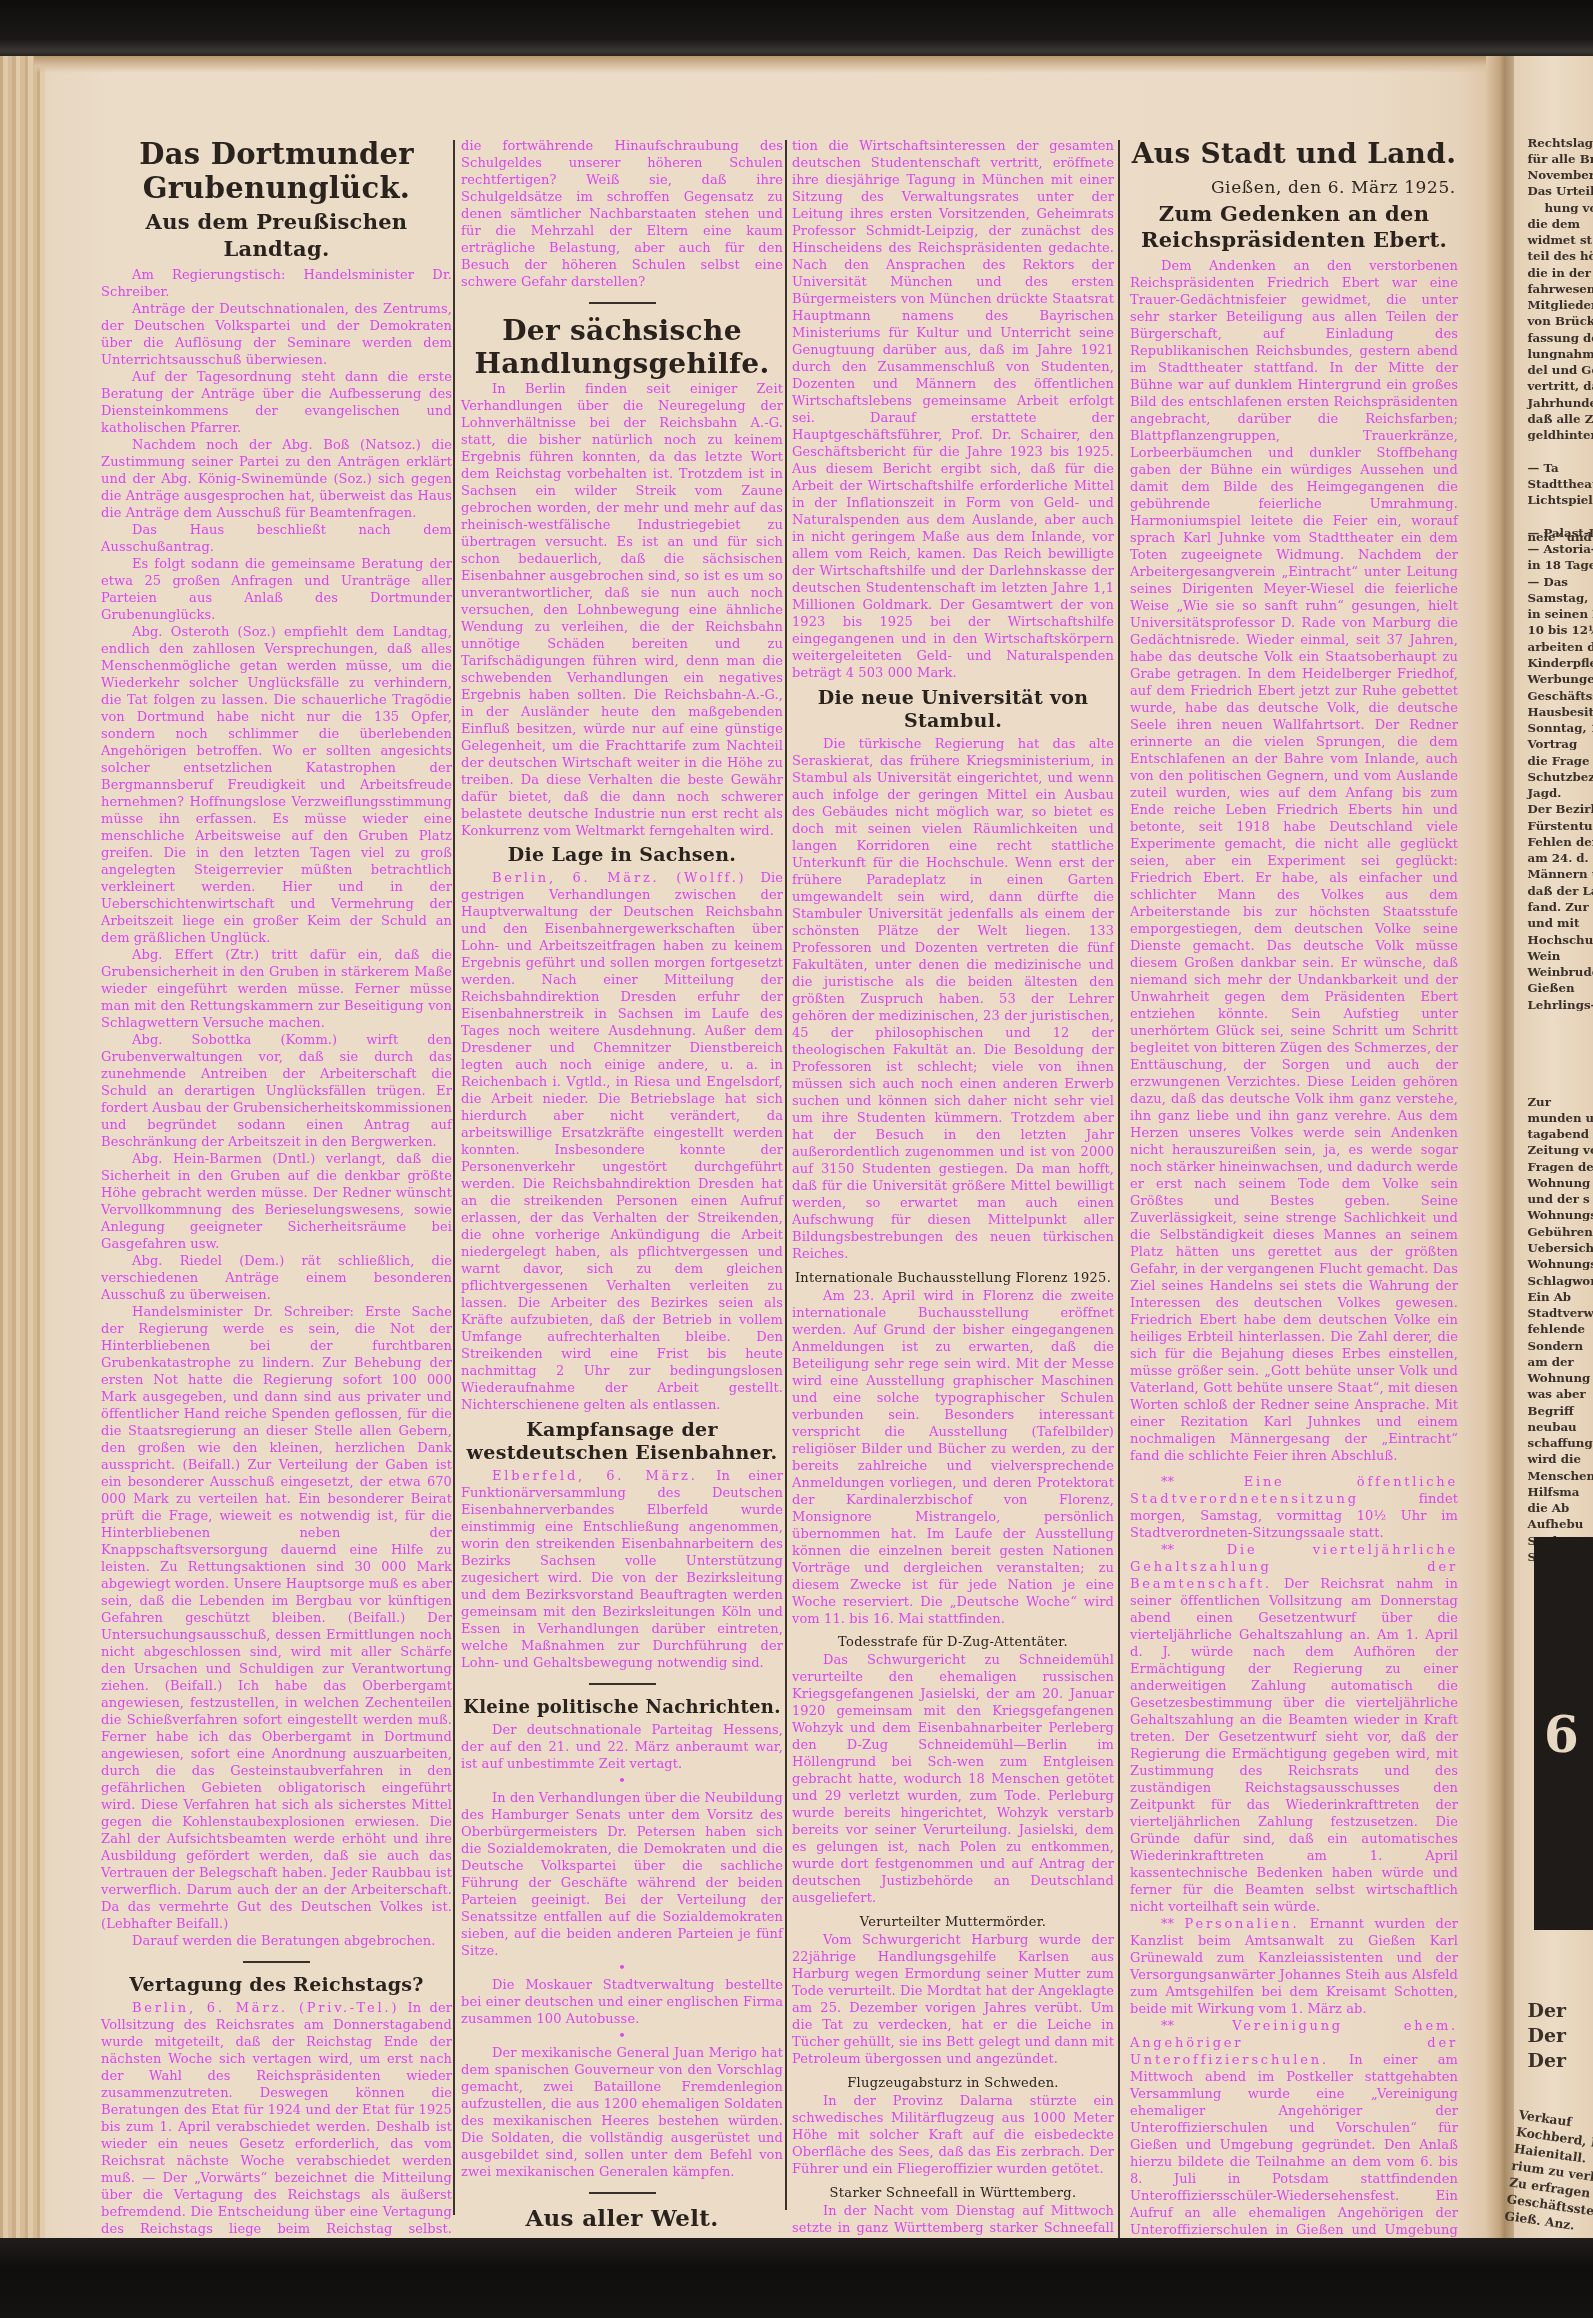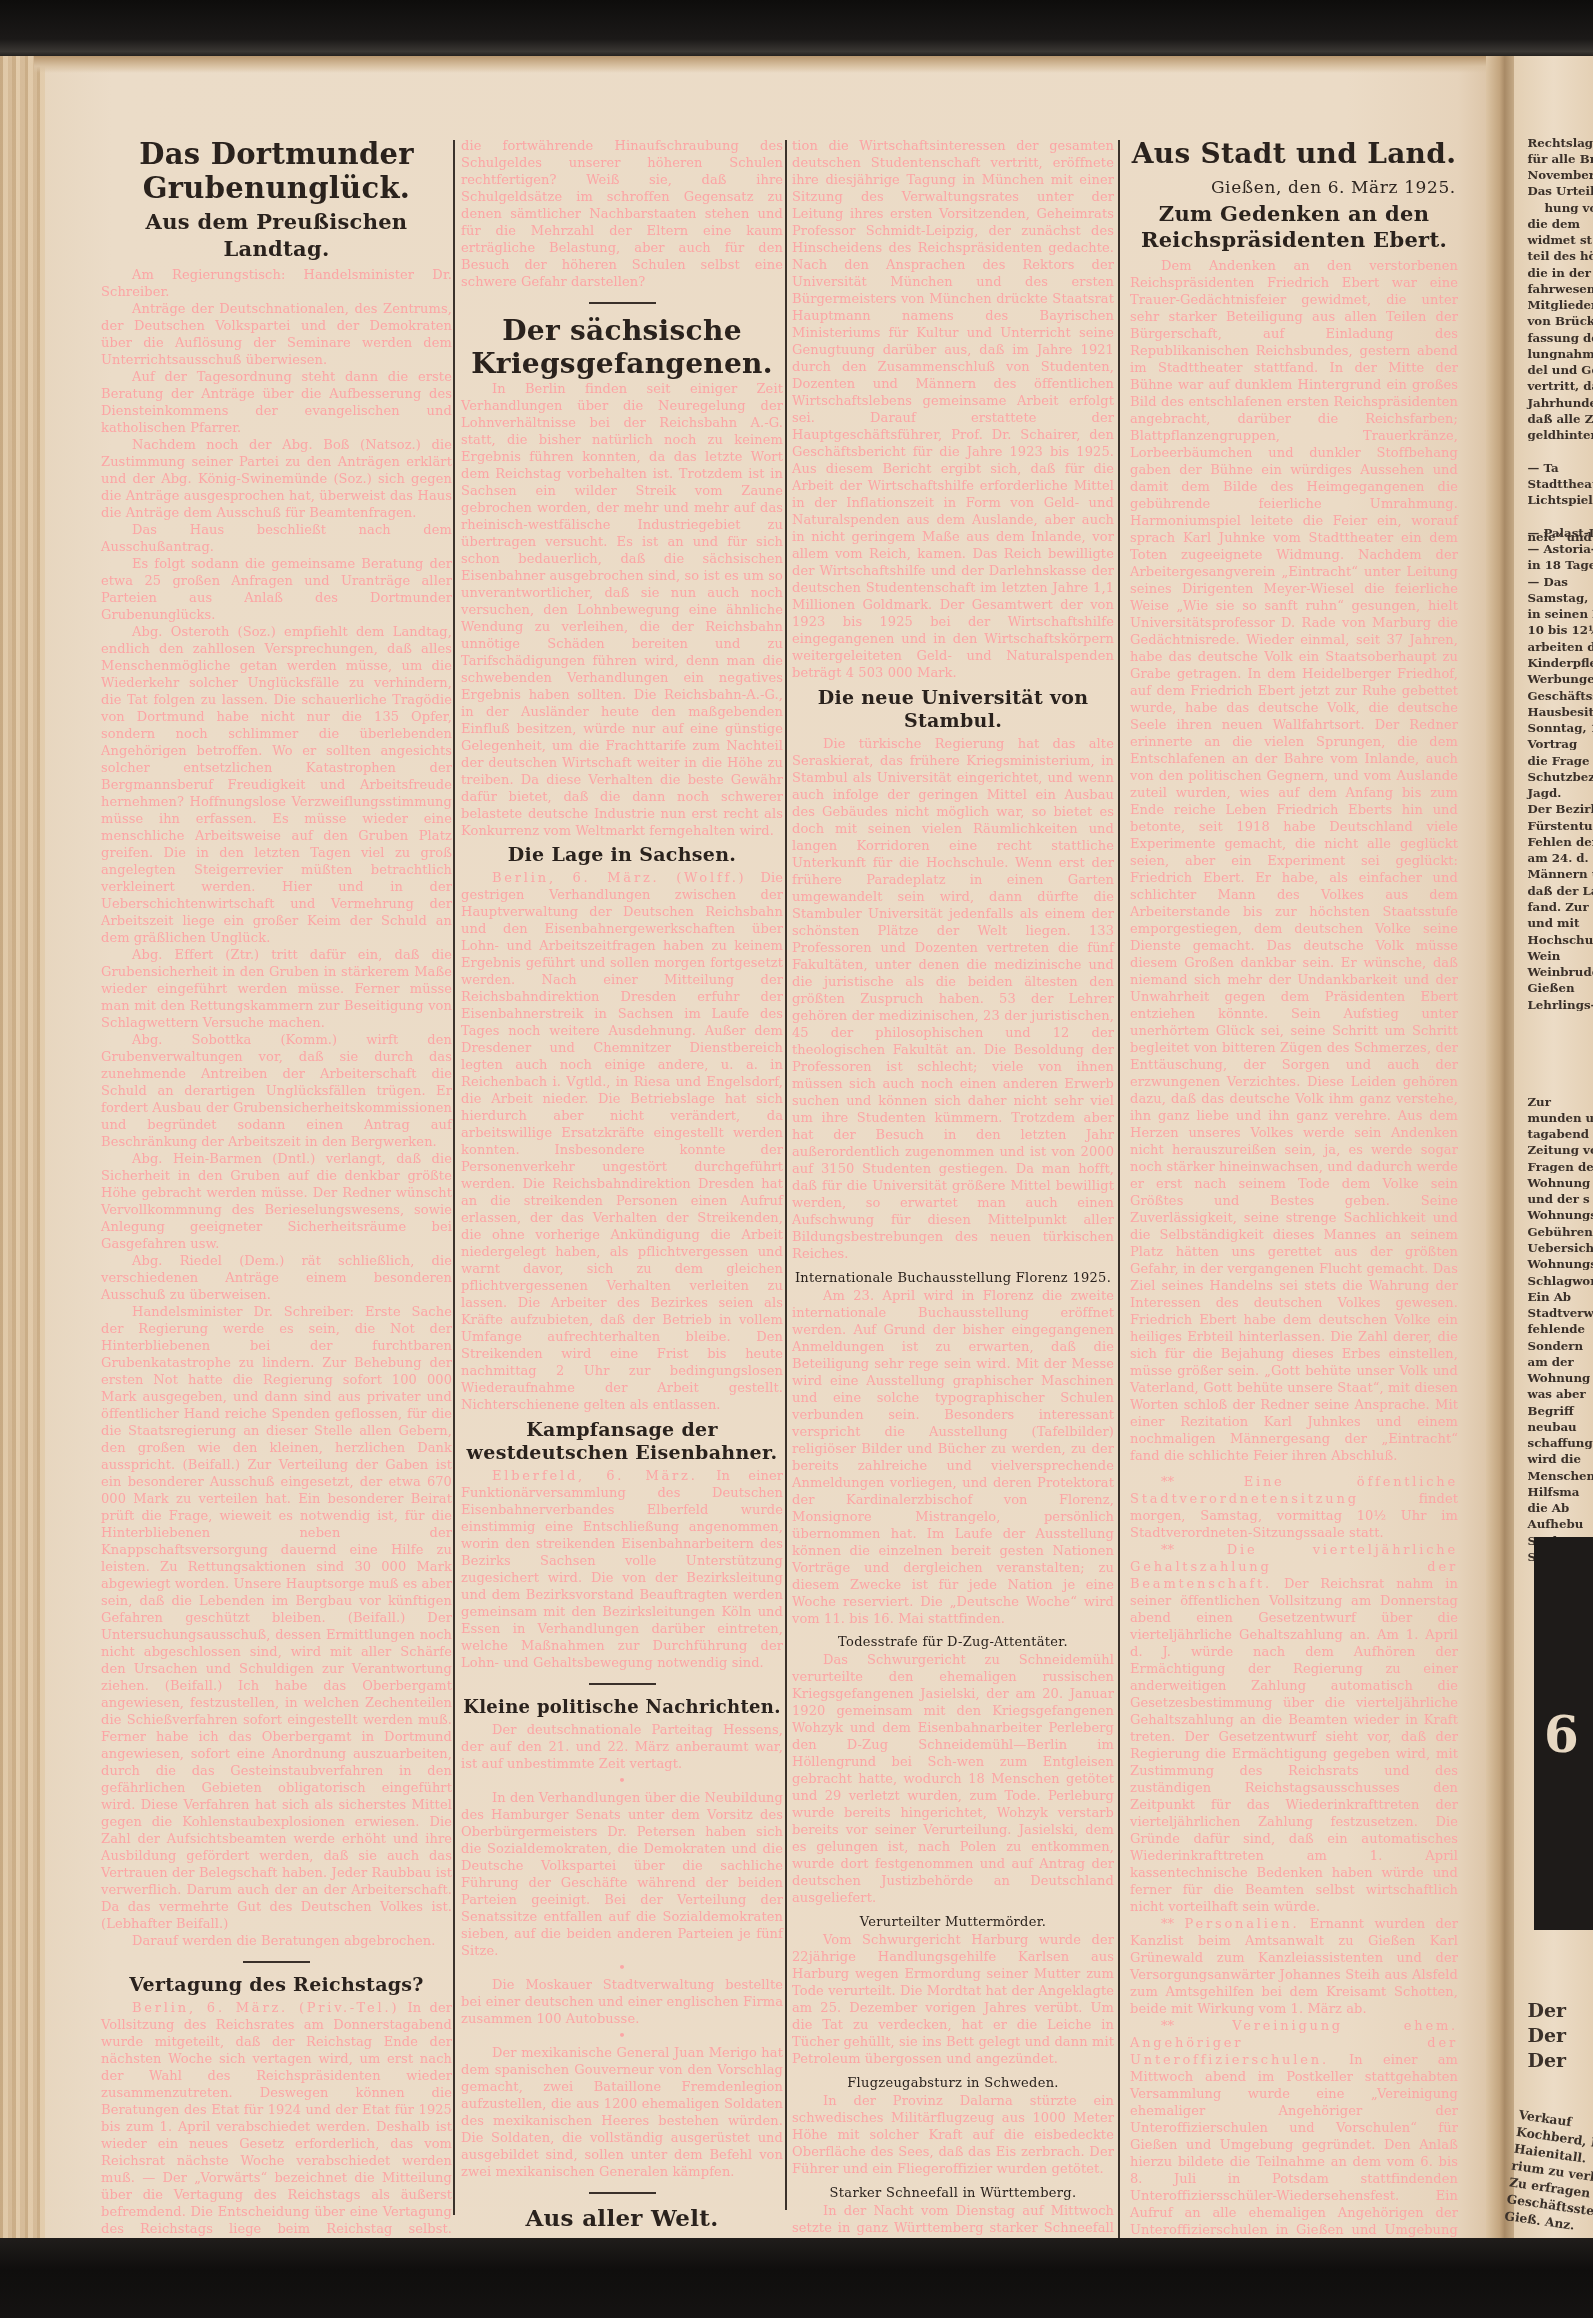--- a/index.html
+++ b/index.html
@@ -24,21 +24,21 @@
     background: linear-gradient(90deg, #e3cfb3 0%, #ecdcc6 50%, #e4d0b5 100%); overflow: hidden; }
 
   .col { position: absolute; top: 137px; }
   .col1 { left: 101px; width: 351px; }
   .col2 { left: 461px; width: 322px; }
   .col3 { left: 792px; width: 322px; }
   .col4 { left: 1130px; width: 328px; }
 
   .rule-v { position: absolute; top: 140px; width: 2.2px; background: #3b322b; }
 
-  .body { font-size: 13px; line-height: 17px; text-align: justify; hyphens: auto; letter-spacing: 0.1px; color: #fca5a5; }
+  .body { font-size: 13px; line-height: 17px; text-align: justify; hyphens: auto; letter-spacing: 0.1px; color: #d946ef; }
   .body p { text-indent: 31px; margin-bottom: 0; }
   .body p.noindent { text-indent: 0; }
   .spaced { letter-spacing: 2.8px; }
 
   .h-main { font-family: "DejaVu Serif", serif; font-weight: bold; text-align: center;
     color: #2a221d; letter-spacing: 0.3px; }
   .h-xl { font-size: 29px; line-height: 34px; }
   .h-lg { font-size: 23px; line-height: 27px; margin: 3.4px 0 3.4px; }
   .h-md { font-size: 19px; line-height: 23.6px; margin: 4.5px 0 2.2px; }
   .h-xs { font-size: 13px; line-height: 17px; margin: 6.7px 0 1.1px; font-weight: normal; }
@@ -87,21 +87,21 @@
     <p><span class="spaced">Berlin, 6. März. (Priv.-Tel.)</span> <span>In der Vollsitzung des Reichsrates am Donnerstagabend wurde mitgeteilt, daß der Reichstag Ende der nächsten Woche sich vertagen wird, um erst nach der Wahl des Reichspräsidenten wieder zusammenzutreten. Deswegen können die Beratungen des Etat für 1924 und der Etat für 1925 bis zum 1. April verabschiedet werden. Deshalb ist wieder ein neues Gesetz erforderlich, das vom Reichsrat nächste Woche verabschiedet werden muß. — Der „Vorwärts“ bezeichnet die Mitteilung über die Vertagung des Reichstags als äußerst befremdend. Die Entscheidung über eine Vertagung des Reichstags liege beim Reichstag selbst. Außerdem sei für den Präsidenten des Reichstags Löbe der Termin abwesend. Auch der Aeltestenrat habe sich noch nicht mit dieser Frage beschäftigt. — Auch die „Zeit“ bezeichnet es als bedauerlich, wenn sich der Reichstag auf zwei Monate vertagen sollte. Der Reichstag habe außer dem Etat eine Reihe von wichtigen und dringenden Aufgaben zu erfüllen. Es gehe nicht an, daß er ihre enorme Zeit zu lange der Reichspräsidentenwahl stillege.</span></p>
   </div>
 
 </div>
 
 <div class="col col2">
   <div class="body">
     <p class="noindent">die fortwährende Hinaufschraubung des Schulgeldes unserer höheren Schulen rechtfertigen? Weiß sie, daß ihre Schulgeldsätze im schroffen Gegensatz zu denen sämtlicher Nachbarstaaten stehen und für die Mehrzahl der Eltern eine kaum erträgliche Belastung, aber auch für den Besuch der höheren Schulen selbst eine schwere Gefahr darstellen?</p>
   </div>
   <div class="sep"></div>
-  <div class="h-main h-xl" style="font-size:28px;line-height:33px;">Der sächsische Kriegsgefangenen.</div>
+  <div class="h-main h-xl" style="font-size:28px;line-height:33px;">Der sächsische Handlungsgehilfe.</div>
   <div class="body">
     <p>In Berlin finden seit einiger Zeit Verhandlungen über die Neuregelung der Lohnverhältnisse bei der Reichsbahn A.-G. statt, die bisher natürlich noch zu keinem Ergebnis führen konnten, da das letzte Wort dem Reichstag vorbehalten ist. Trotzdem ist in Sachsen ein wilder Streik vom Zaune gebrochen worden, der mehr und mehr auf das rheinisch-westfälische Industriegebiet zu übertragen versucht. Es ist an und für sich schon bedauerlich, daß die sächsischen Eisenbahner ausgebrochen sind, so ist es um so unverantwortlicher, daß sie nun auch noch versuchen, den Lohnbewegung eine ähnliche Wendung zu verleihen, die der Reichsbahn unnötige Schäden bereiten und zu Tarifschädigungen führen wird, denn man die schwebenden Verhandlungen ein negatives Ergebnis haben sollten. Die Reichsbahn-A.-G., in der Ausländer heute den maßgebenden Einfluß besitzen, würde nur auf eine günstige Gelegenheit, um die Frachttarife zum Nachteil der deutschen Wirtschaft weiter in die Höhe zu treiben. Da diese Verhalten die beste Gewähr dafür bietet, daß die dann noch schwerer belastete deutsche Industrie nun erst recht als Konkurrenz vom Weltmarkt ferngehalten wird.</p>
   </div>
   <div class="h-main h-md">Die Lage in Sachsen.</div>
   <div class="body">
     <p><span class="spaced">Berlin, 6. März. (Wolff.)</span> <span>Die gestrigen Verhandlungen zwischen der Hauptverwaltung der Deutschen Reichsbahn und den Eisenbahnergewerkschaften über Lohn- und Arbeitszeitfragen haben zu keinem Ergebnis geführt und sollen morgen fortgesetzt werden. Nach einer Mitteilung der Reichsbahndirektion Dresden erfuhr der Eisenbahnerstreik in Sachsen im Laufe des Tages noch weitere Ausdehnung. Außer dem Dresdener und Chemnitzer Dienstbereich legten auch noch einige andere, u. a. in Reichenbach i. Vgtld., in Riesa und Engelsdorf, die Arbeit nieder. Die Betriebslage hat sich hierdurch aber nicht verändert, da arbeitswillige Ersatzkräfte eingestellt werden konnten. Insbesondere konnte der Personenverkehr ungestört durchgeführt werden. Die Reichsbahndirektion Dresden hat an die streikenden Personen einen Aufruf erlassen, der das Verhalten der Streikenden, die ohne vorherige Ankündigung die Arbeit niedergelegt haben, als pflichtvergessen und warnt davor, sich zu dem gleichen pflichtvergessenen Verhalten verleiten zu lassen. Die Arbeiter des Bezirkes seien als Kräfte aufzubieten, daß der Betrieb in vollem Umfange aufrechterhalten bleibe. Den Streikenden wird eine Frist bis heute nachmittag 2 Uhr zur bedingungslosen Wiederaufnahme der Arbeit gestellt. Nichterschienene gelten als entlassen.</span></p>
   </div>
   <div class="h-main h-md">Kampfansage der westdeutschen Eisenbahner.</div>
   <div class="body">
     <p><span class="spaced">Elberfeld, 6. März.</span> <span>In einer Funktionärversammlung des Deutschen Eisenbahnerverbandes Elberfeld wurde einstimmig eine Entschließung angenommen, worin den streikenden Eisenbahnarbeitern des Bezirks Sachsen volle Unterstützung zugesichert wird. Die von der Bezirksleitung und dem Bezirksvorstand Beauftragten werden gemeinsam mit den Bezirksleitungen Köln und Essen in Verhandlungen darüber eintreten, welche Maßnahmen zur Durchführung der Lohn- und Gehaltsbewegung notwendig sind.</span></p>

